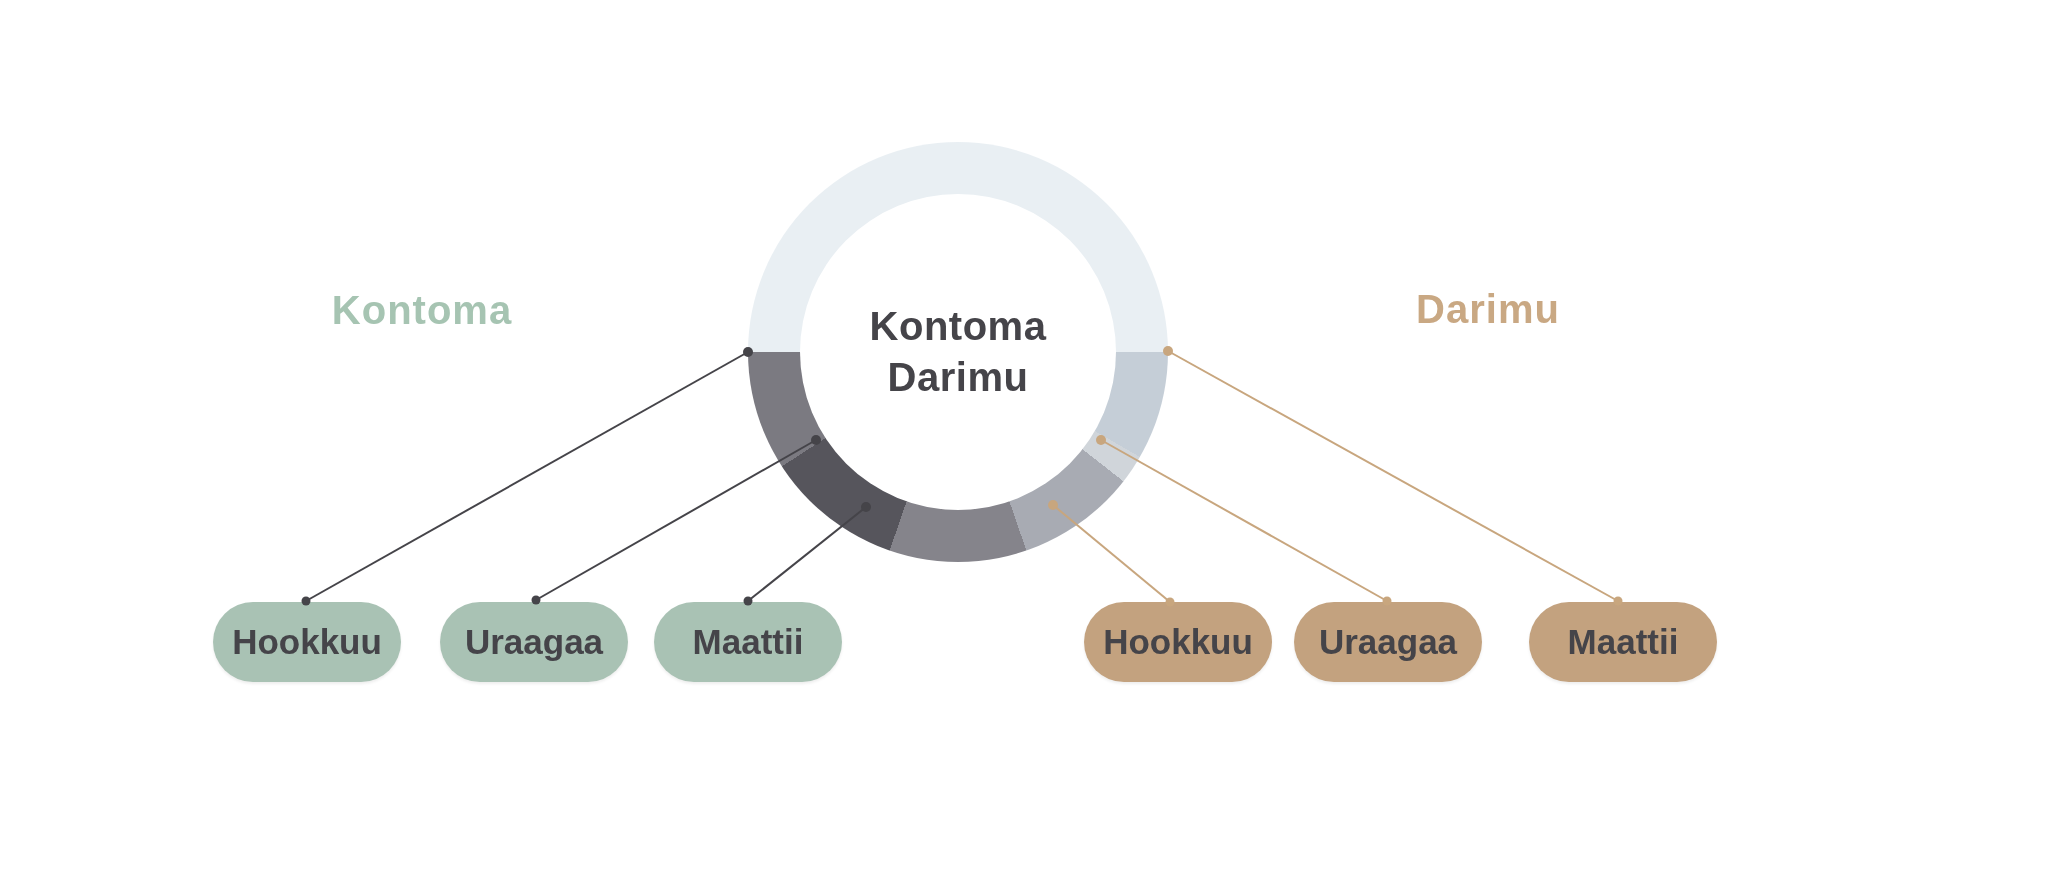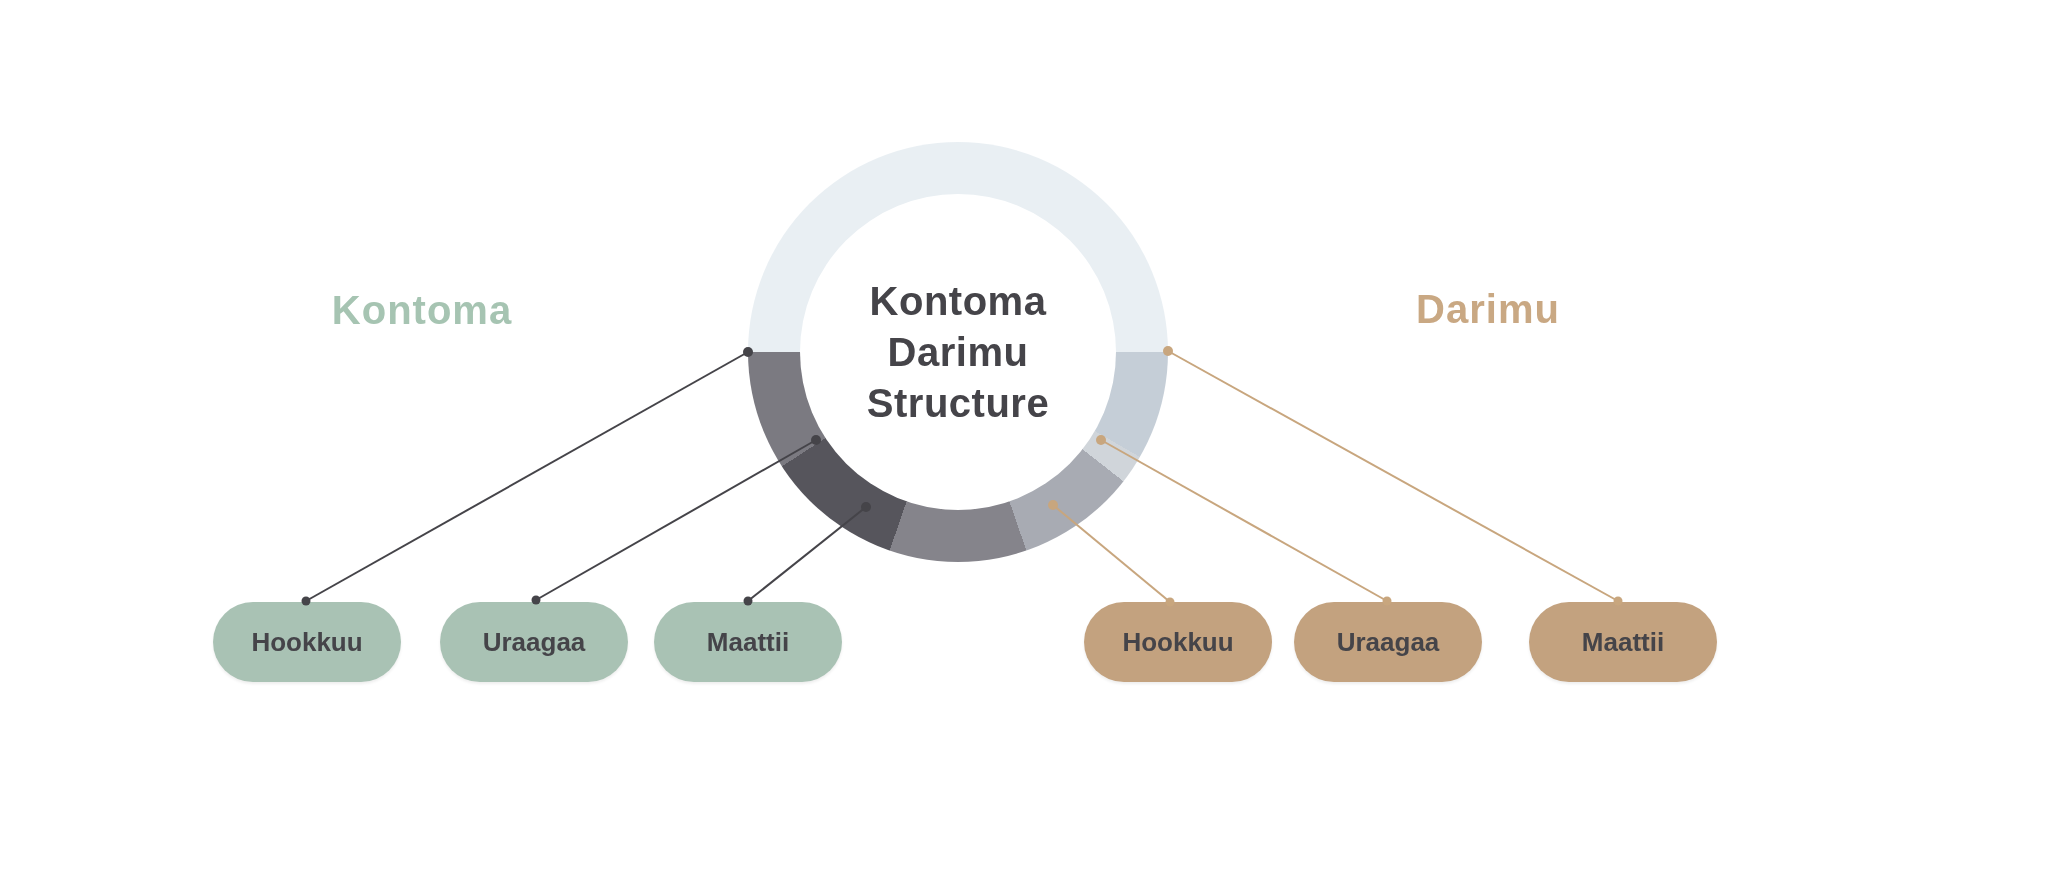--- a/index.html
+++ b/index.html
@@ -35,21 +35,21 @@
     position:absolute;width:340px;text-align:center;
     font-size:40px;font-weight:700;letter-spacing:1px;
   }
   .group-label.left{left:252px;top:288px;color:var(--kontoma_label,#a6c4b2);}
   .group-label.right{left:1318px;top:287px;color:var(--darimu_label,#c9a883);}
   
   .pill{
     position:absolute;top:602px;
     width:188px;height:80px;border-radius:40px;
     display:flex;align-items:center;justify-content:center;
-    font-size:26px;font-weight:700;
+    font-size:35px;font-weight:700;
     color:var(--pill_text,#454449);
     box-shadow:0 2px 3px rgba(0,0,0,0.07);
   }
   .pill.green{background:var(--kontoma_pill,#a9c2b4);}
   .pill.tan{background:var(--darimu_pill,#c3a27f);}
   .pill.l1{left:213px;} .pill.l2{left:440px;} .pill.l3{left:654px;}
   .pill.r1{left:1084px;} .pill.r2{left:1294px;} .pill.r3{left:1529px;}
   
   .connectors{
     position:absolute;left:0;top:0;width:2060px;height:880px;
@@ -65,21 +65,20 @@
 
 <div class="stage">
 
   <div class="donut" style="background: conic-gradient(rgb(233, 239, 243) 0deg, rgb(233, 239, 243) 90deg, rgb(197, 206, 215) 90deg, rgb(197, 206, 215) 120deg, rgb(208, 213, 218) 120deg, rgb(208, 213, 218) 128deg, rgb(168, 171, 179) 128deg, rgb(168, 171, 179) 161deg, rgb(133, 132, 139) 161deg, rgb(133, 132, 139) 199deg, rgb(86, 85, 92) 199deg, rgb(86, 85, 92) 237deg, rgb(123, 122, 129) 237deg, rgb(123, 122, 129) 270deg, rgb(233, 239, 243) 270deg, rgb(233, 239, 243) 360deg);">
     <div class="donut-hole"></div>
   </div>
 
   <div class="donut-title">
     <span>Kontoma</span>
     <span>Darimu</span>
-    <span>Structure</span>
   </div>
 
   <div class="group-label left">Kontoma</div>
   <div class="group-label right">Darimu</div>
 
   <div class="pill green l1">Hookkuu</div>
   <div class="pill green l2">Uraagaa</div>
   <div class="pill green l3">Maattii</div>
   <div class="pill tan r1">Hookkuu</div>
   <div class="pill tan r2">Uraagaa</div>

